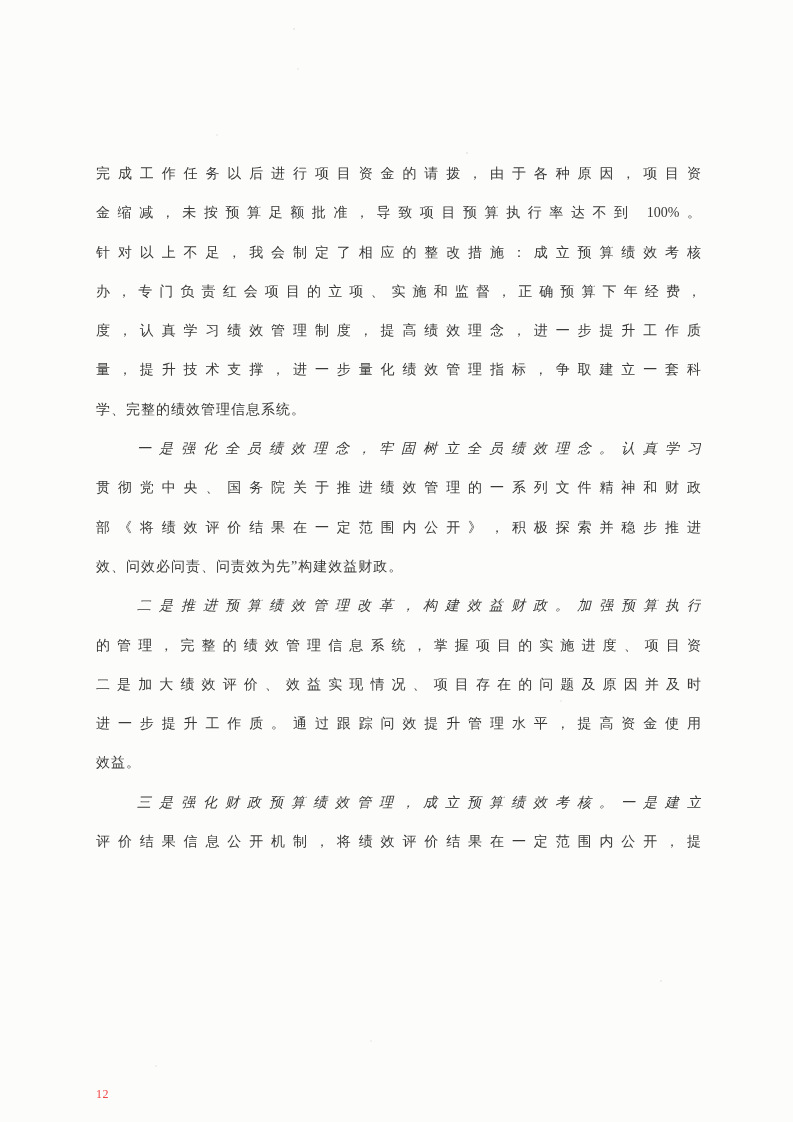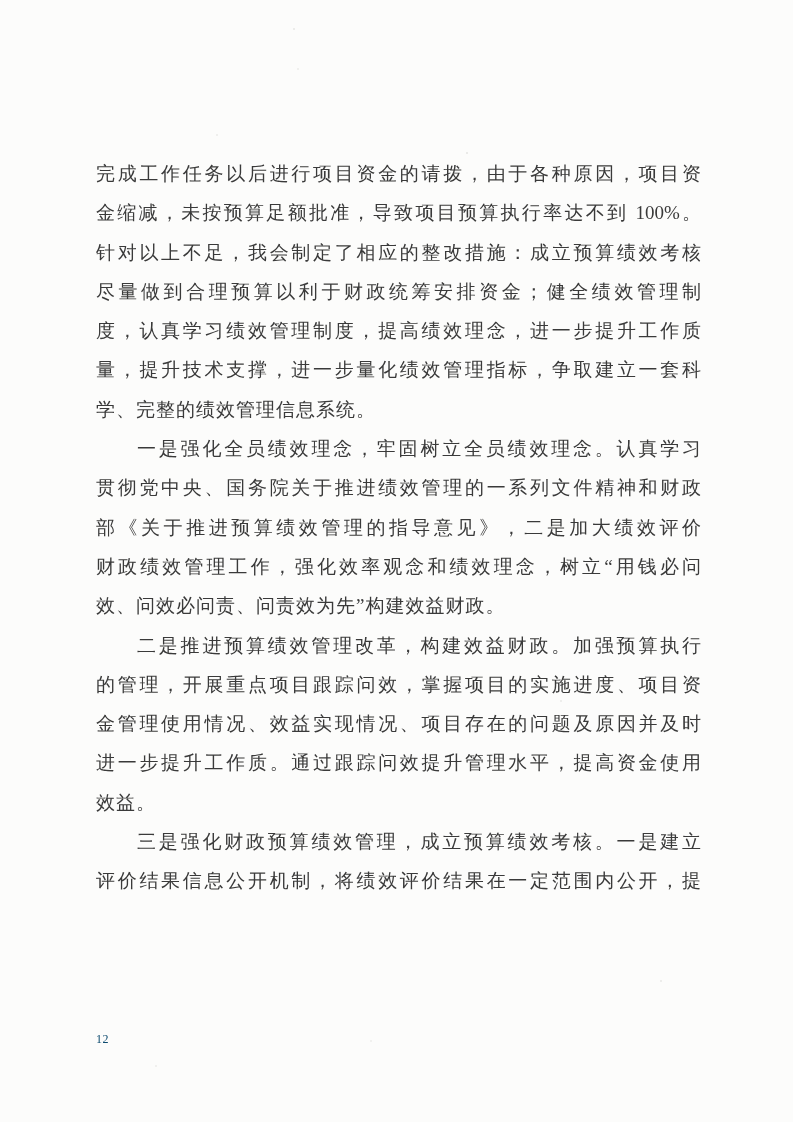--- a/index.html
+++ b/index.html
@@ -36,69 +36,69 @@
     position: absolute;
     left: 96px;
     top: 154px;
     width: 605px;
   }
   .line {
     box-sizing: border-box;
     width: 605px;
     height: 39.3px;
     line-height: 39.3px;
-    font-size: 19px;
+    font-size: 14px;
     white-space: normal;
     overflow: hidden;
     text-align: justify;
     text-align-last: justify;
     -moz-text-align-last: justify;
     text-justify: inter-character;
   }
   .line.indent {
     padding-left: 41px;
+    font-style: italic;
   }
   .line.end {
     text-align: right;
     text-align-last: left;
     -moz-text-align-last: left;
     letter-spacing: 1px;
   }
   .page-number {
     position: absolute;
     left: 96px;
-    top: 1029px;
+    top: 1084px;
     font-size: 12px;
     line-height: 20px;
-    color: #0c4a6e;
+    color: #ef4444;
     letter-spacing: 0.5px;
   }
 </style>
 </head>
 <body>
 
 <div class="page">
   <div class="noise"></div>
 
   <div class="content">
     <div class="line">完成工作任务以后进行项目资金的请拨，由于各种原因，项目资</div>
     <div class="line">金缩减，未按预算足额批准，导致项目预算执行率达不到 100%。</div>
     <div class="line">针对以上不足，我会制定了相应的整改措施：成立预算绩效考核</div>
-    <div class="line">尽量做到合理预算以利于财政统筹安排资金；健全绩效管理制</div>
+    <div class="line">办，专门负责红会项目的立项、实施和监督，正确预算下年经费，</div>
     <div class="line">度，认真学习绩效管理制度，提高绩效理念，进一步提升工作质</div>
     <div class="line">量，提升技术支撑，进一步量化绩效管理指标，争取建立一套科</div>
     <div class="line end">学、完整的绩效管理信息系统。</div>
     <div class="line indent">一是强化全员绩效理念，牢固树立全员绩效理念。认真学习</div>
     <div class="line">贯彻党中央、国务院关于推进绩效管理的一系列文件精神和财政</div>
-    <div class="line">部《关于推进预算绩效管理的指导意见》，二是加大绩效评价</div>
-    <div class="line">财政绩效管理工作，强化效率观念和绩效理念，树立“用钱必问</div>
+    <div class="line">部《将绩效评价结果在一定范围内公开》，积极探索并稳步推进</div>
     <div class="line end">效、问效必问责、问责效为先”构建效益财政。</div>
     <div class="line indent">二是推进预算绩效管理改革，构建效益财政。加强预算执行</div>
-    <div class="line">的管理，开展重点项目跟踪问效，掌握项目的实施进度、项目资</div>
-    <div class="line">金管理使用情况、效益实现情况、项目存在的问题及原因并及时</div>
+    <div class="line">的管理，完整的绩效管理信息系统，掌握项目的实施进度、项目资</div>
+    <div class="line">二是加大绩效评价、效益实现情况、项目存在的问题及原因并及时</div>
     <div class="line">进一步提升工作质。通过跟踪问效提升管理水平，提高资金使用</div>
     <div class="line end">效益。</div>
     <div class="line indent">三是强化财政预算绩效管理，成立预算绩效考核。一是建立</div>
     <div class="line">评价结果信息公开机制，将绩效评价结果在一定范围内公开，提</div>
   </div>
 
   <div class="page-number">12</div>
 </div>
 
 </body></html>

